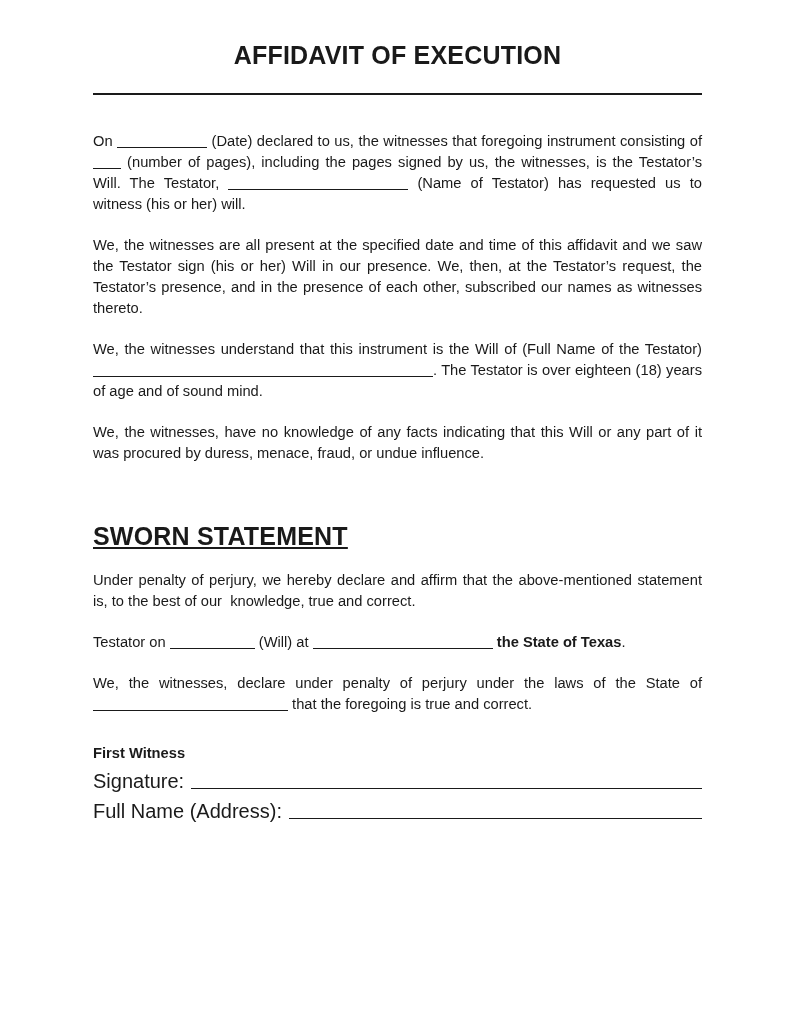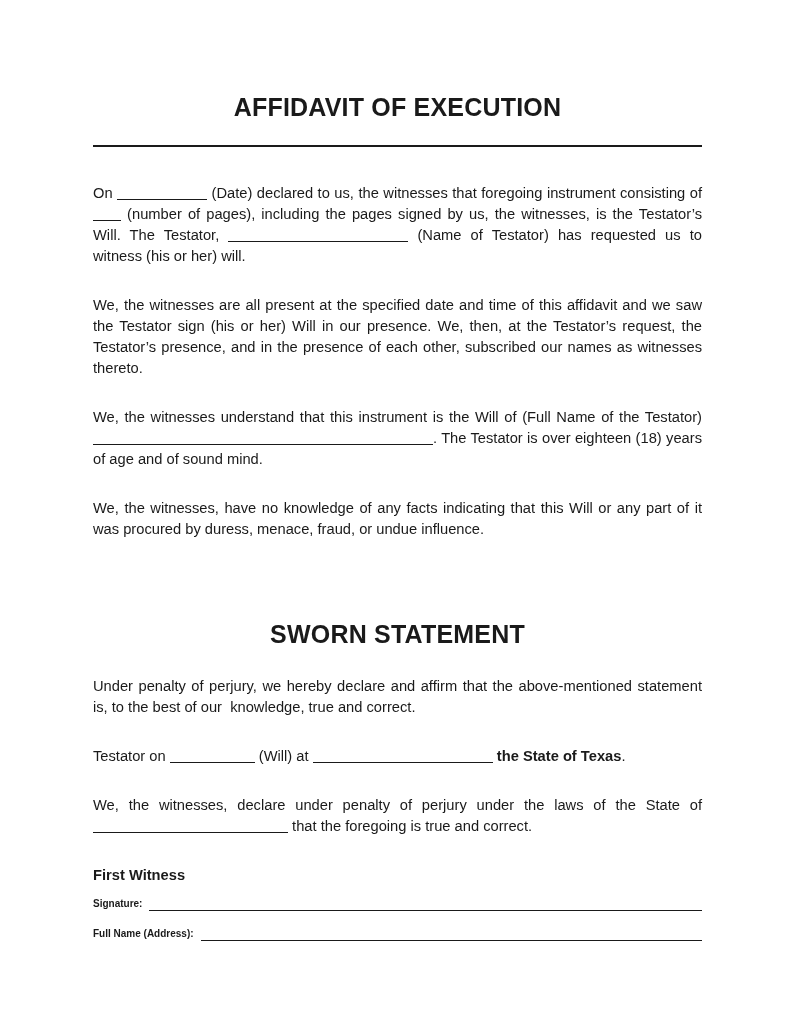--- a/index.html
+++ b/index.html
@@ -18,69 +18,68 @@
     font-family: "Liberation Sans", "DejaVu Sans", sans-serif;
     color: var(--text, #1a1a1a);
   }
   .page {
     width: 791px;
     height: 1024px;
     padding: 0 89px 0 93px;
     background: var(--page-background, #fff);
   }
   h1.doc-title {
-    margin-top: 93px;
+    margin-top: 41px;
     text-align: center;
     font-size: 25px;
     line-height: 28px;
     font-weight: bold;
     letter-spacing: 0.2px;
   }
   .title-rule {
     border: none;
     border-top: 2px solid var(--line, #1a1a1a);
     margin-top: 24px;
   }
   p.para {
-    margin-top: 28px;
+    margin-top: 20px;
     font-size: 14.7px;
     line-height: 21px;
     text-align: justify;
   }
   p.para.first-body { margin-top: 36px; }
   h2.sworn-title {
-    margin-top: 80px;
-    text-align: center;
+    margin-top: 58px;
     font-size: 25px;
     line-height: 28px;
     font-weight: bold;
     letter-spacing: 0.2px;
+    text-decoration: underline;
   }
   p.para.after-sworn { }
   .blank {
     display: inline-block;
     border-bottom: 1.5px solid var(--line, #1a1a1a);
     height: 13px;
     vertical-align: -2px;
   }
   .seg-bold { font-weight: bold; }
   .witness { margin-top: 28px; }
   .witness-heading {
     font-size: 14.7px;
     line-height: 21px;
     font-weight: bold;
     margin-top: 10px;
   }
   .witness-row {
     display: flex;
     align-items: flex-end;
     height: 30px;
-    font-size: 10px;
+    font-size: 20px;
     line-height: 21px;
-    font-weight: bold;
   }
   .wlabel { white-space: nowrap; padding-bottom: 2px; }
   .wline {
     flex: 1;
     border-bottom: 1.5px solid var(--line, #1a1a1a);
     margin: 0 0 5px 7px;
     height: 12px;
   }
 </style>
 </head>

